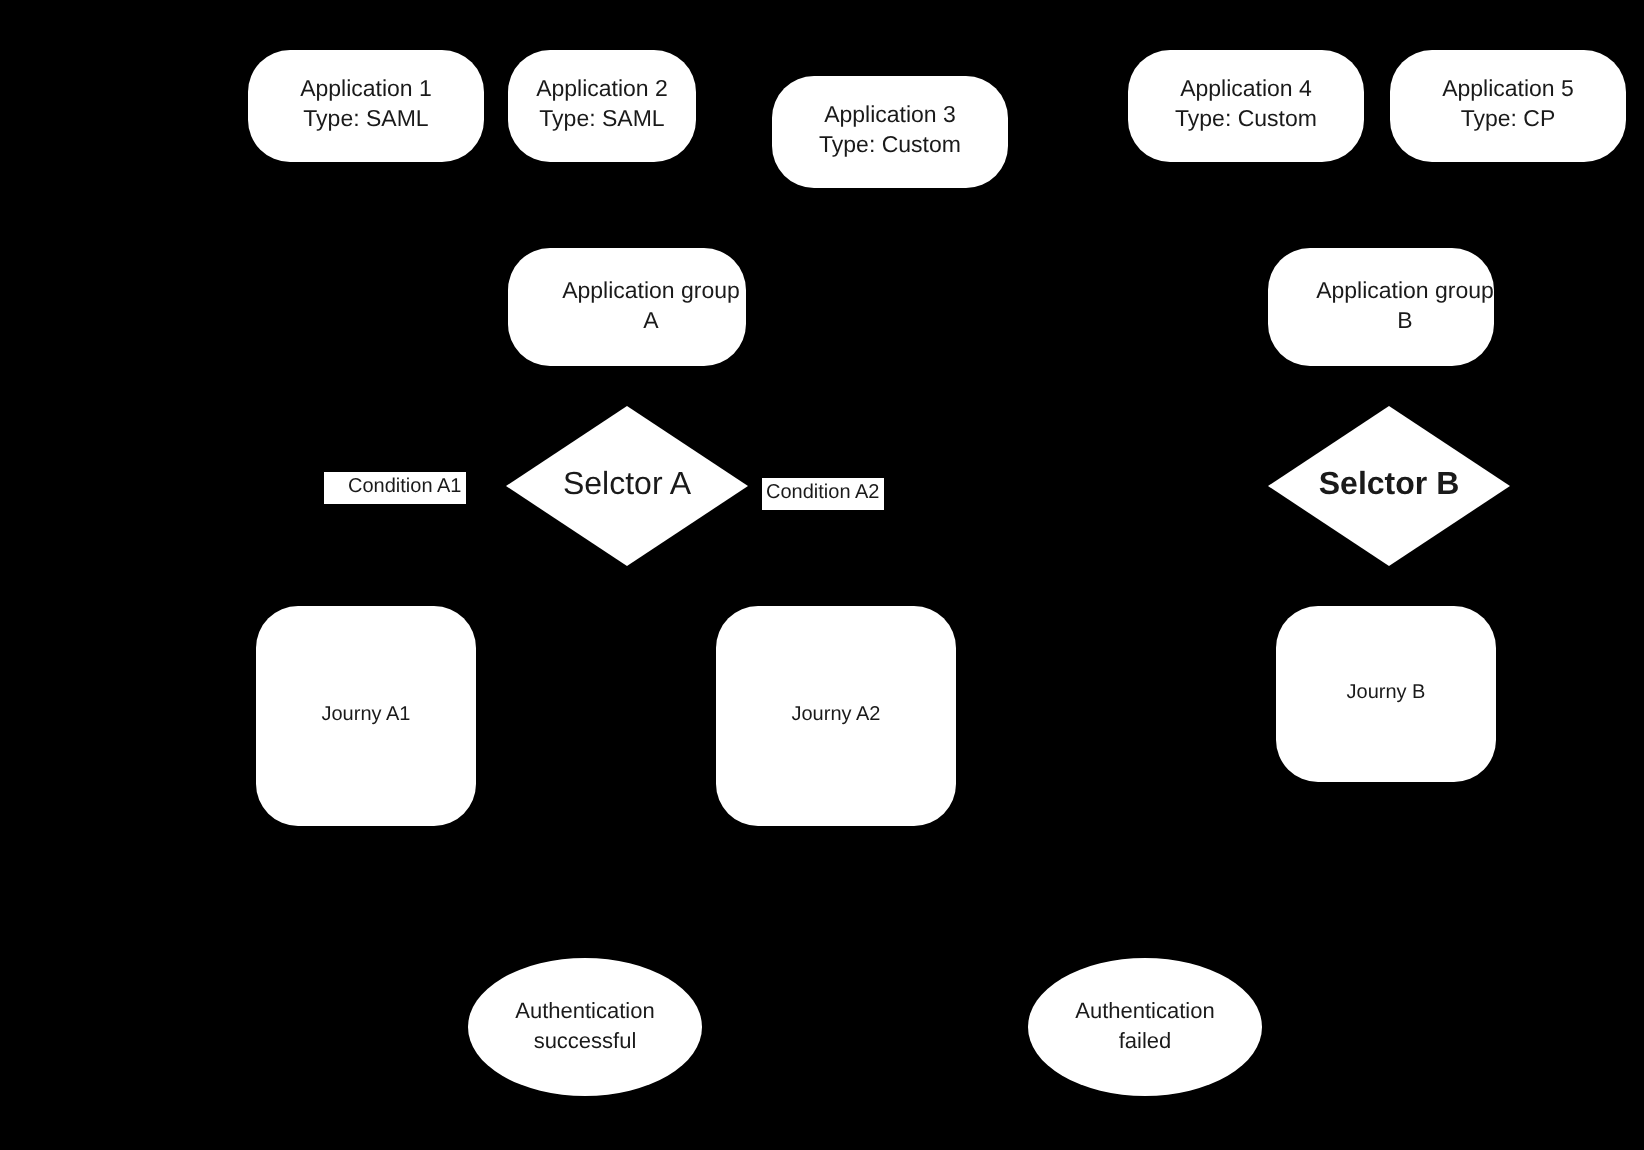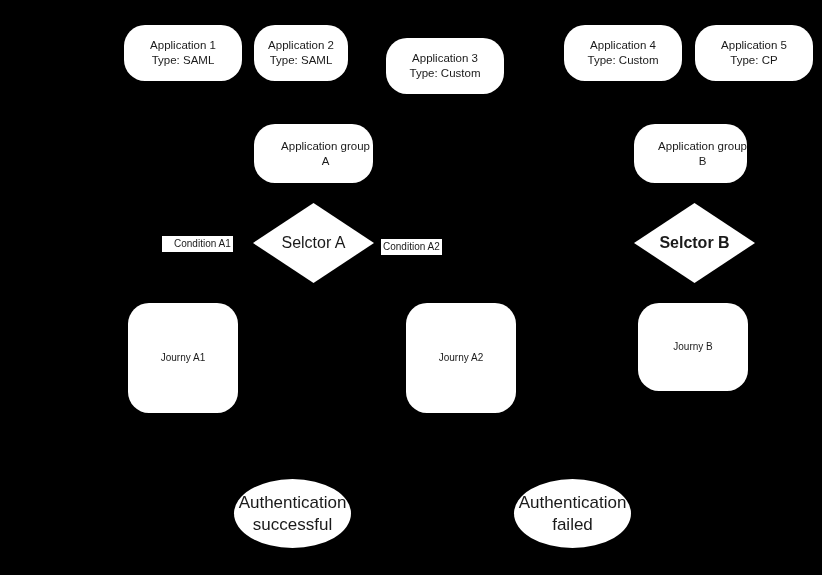--- a/index.html
+++ b/index.html
@@ -43,21 +43,21 @@
   }
   .group-box {
     font-size: 11.5px;
     padding-left: 24px;
   }
   .journey-box {
     font-size: 10px;
   }
   .ellipse {
     border-radius: 50%;
-    font-size: 17px;
+    font-size: 11px;
   }
   .diamond-wrap {
     position: absolute;
     display: block;
   }
   .diamond-wrap svg {
     display: block;
     position: absolute;
     left: 0;
     top: 0;
@@ -146,21 +146,21 @@
   </div>
 
   <div class="cond-label" style="left:381px; top:239px;">
     <span>Condition A2</span>
   </div>
 
   <div class="node journey-box" style="left:128px; top:303px; width:110px; height:110px;">
     <span>Journy A1</span>
   </div>
 
-  <div class="node journey-box" style="left:358px; top:303px; width:110px; height:110px;margin-left:48px;">
+  <div class="node journey-box" style="left:358px; top:303px; width:120px; height:110px;">
     <span>Journy A2</span>
   </div>
 
   <div class="node journey-box" style="left:638px; top:303px; width:110px; height:88px;">
     <span>Journy B</span>
   </div>
 
   <div class="node ellipse" style="left:234px; top:479px; width:117px; height:69px;">
     <span>Authentication
 successful</span>

